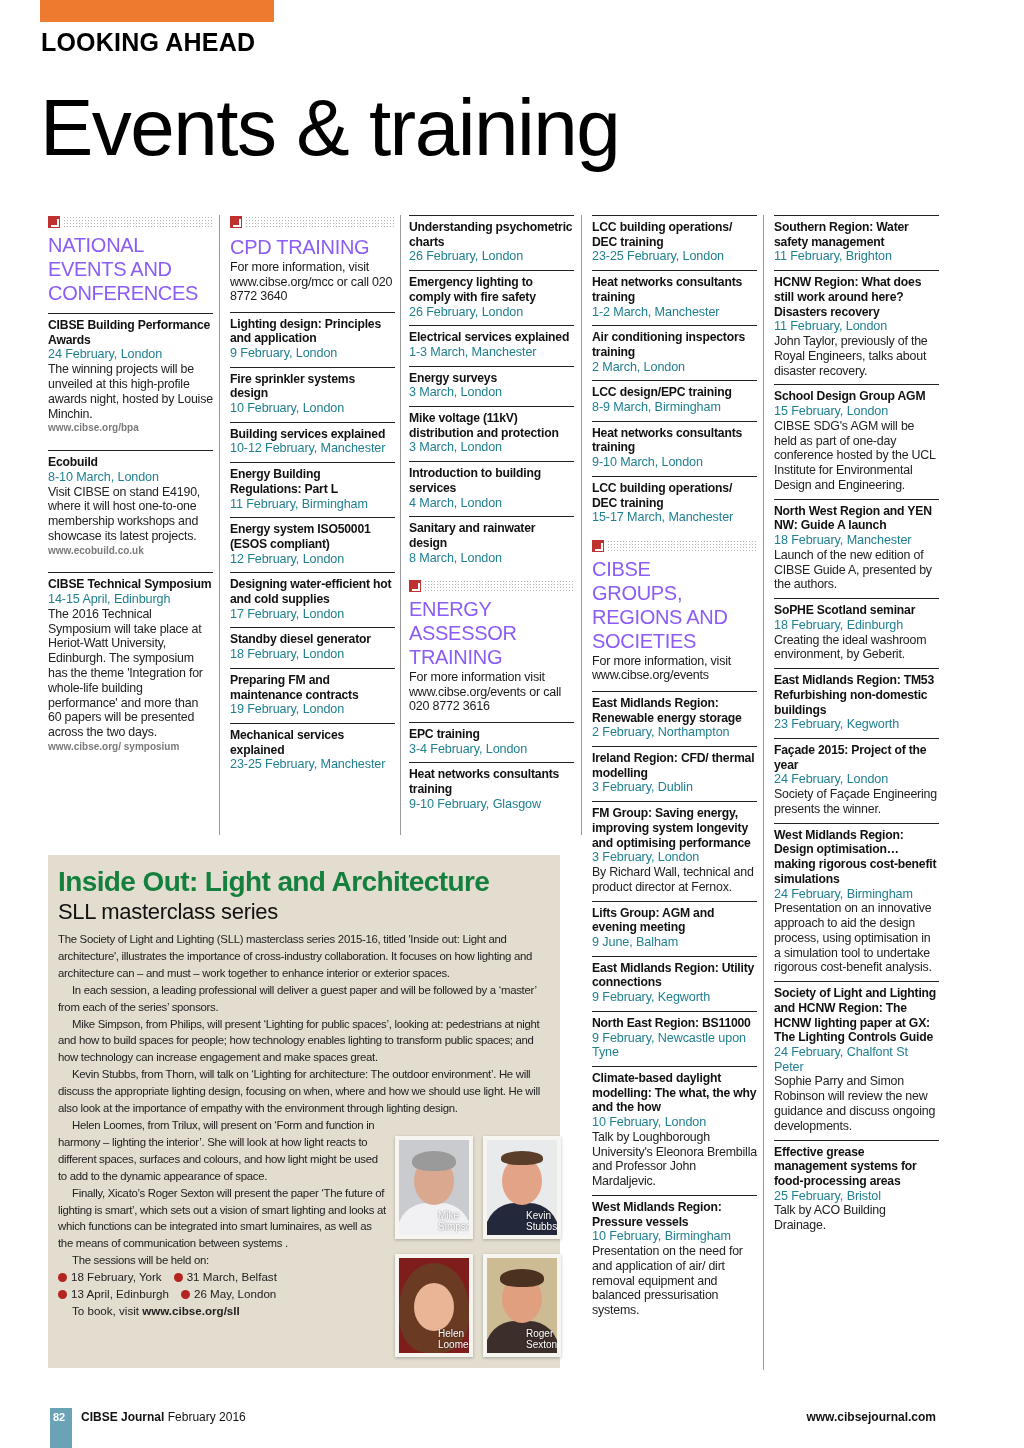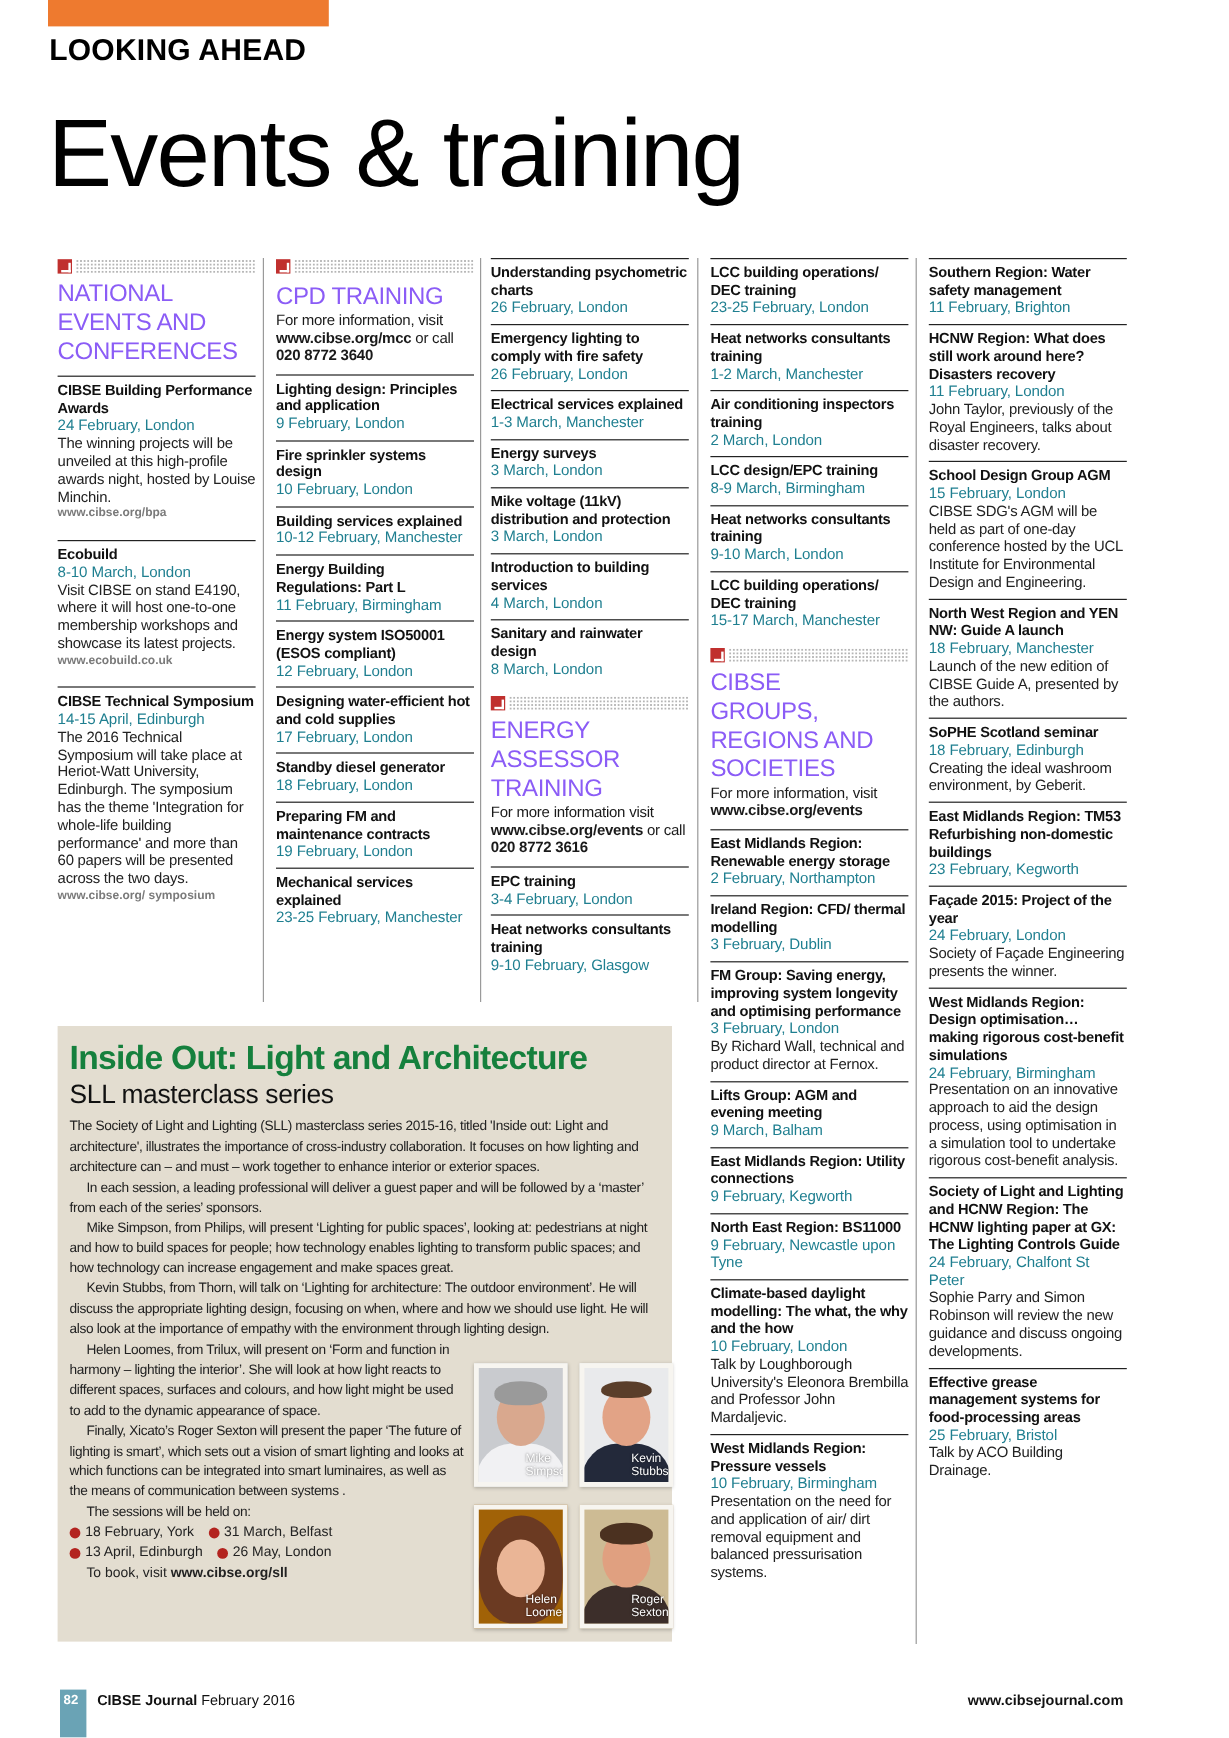--- a/index.html
+++ b/index.html
@@ -18,21 +18,21 @@
   .col5 { left: 774px; }
   .vrule { position: absolute; top: 215px; width: 1px; background: #9a9a9a; }
 
   .sec-marker { display: flex; align-items: center; gap: 3px; height: 14px; margin-bottom: 4px; }
   .marker-box { width: 12px; height: 12px; background: #c0302e; position: relative; flex: 0 0 12px; }
   .marker-box::after { content: ""; position: absolute; left: 3px; top: 3px; width: 6px; height: 6px; border-right: 2px solid #fff; border-bottom: 2px solid #fff; transform: none; }
   .dots { flex: 1; height: 12px; background-image: radial-gradient(#b5b5b5 0.8px, transparent 0.9px); background-size: 3px 3px; }
 
   .sec-title { color: #8b5cf6; font-size: 20px; line-height: 24px; font-weight: 400; letter-spacing: -0.3px; text-transform: uppercase; }
   .sec-info { font-size: 12.5px; line-height: 14.5px; color: #1a1a1a; margin-top: 1px; letter-spacing: -0.2px; }
-  .sec-info b { font-weight: 700; }
+  .sec-info b { font-weight: 400; }
 
   .event { border-top: 1.3px solid #222; padding-top: 4px; padding-bottom: 6px; }
   .ev-title { font-weight: 700; font-size: 12.2px; line-height: 14.7px; color: #111; letter-spacing: -0.2px; }
   .ev-date { font-size: 12.6px; line-height: 14.7px; color: #1f7f90; letter-spacing: -0.1px; }
   .ev-desc { font-size: 12.4px; line-height: 14.8px; color: #222; letter-spacing: -0.2px; }
   .ev-link { font-size: 10px; line-height: 14.8px; color: #7a7a7a; font-weight: 700; }
   .sec-gap { margin-top: 8px; }
 
   .sll-box { position: absolute; left: 48px; top: 855px; width: 512px; height: 513px; background: #e3ddd0; padding: 8px 10px; }
   .sll-title { font-size: 28px; font-weight: 700; letter-spacing: -0.6px; color: #15803d; line-height: 34px; margin-top: 2px; }
@@ -46,21 +46,21 @@
   .book { padding-left: 14px; font-size: 11.6px; line-height: 16.9px; color: #222; }
   .book b { font-weight: 700; }
 
   .photo { position: absolute; width: 78px; width: 78px; height: 103px; border: 4px solid #f7f5f0; box-shadow: 0 1px 3px rgba(0,0,0,0.25); overflow: hidden; }
   .photo .face { position: absolute; left: 50%; top: 18%; transform: translateX(-50%); width: 40px; height: 48px; border-radius: 50%; }
   .photo .body { position: absolute; left: 50%; bottom: -10px; transform: translateX(-50%); width: 74px; height: 42px; border-radius: 30px 30px 0 0; }
   .photo .hair { position: absolute; left: 50%; transform: translateX(-50%); border-radius: 50% 50% 40% 40%; }
   .photo .cap { position: absolute; left: 3px; bottom: 3px; color: #fff; font-size: 10px; line-height: 10.5px; text-shadow: 0 0 2px rgba(0,0,0,0.6); margin-left: 36px; }
   .p-mike { left: 395px; top: 1136px; background: #c9cbcf; }
   .p-kevin { left: 483px; top: 1136px; background: #e9eaec; }
-  .p-helen { left: 395px; top: 1254px; background: #a16207; }
+  .p-helen { left: 395px; top: 1254px; background: #7f1d1d; }
   .p-roger { left: 483px; top: 1254px; background: #cdbb94; }
 
   .footer-tab { position: absolute; left: 50px; top: 1408px; width: 22px; height: 40px; background: #6aa3b5; }
   .footer-num { position: absolute; left: 53px; top: 1411px; font-size: 11px; color: #fff; font-weight: 700; }
   .footer-pub { position: absolute; left: 81px; top: 1410px; font-size: 12px; color: #111; }
   .footer-pub b { font-weight: 700; }
   .footer-url { position: absolute; right: 88px; top: 1410px; font-size: 12px; color: #111; font-weight: 700; }
 </style>
 </head>
 <body>
@@ -245,21 +245,21 @@
         <div class="ev-title">Ireland Region: CFD/ thermal modelling</div>
         <div class="ev-date">3 February, Dublin</div>
       </div>
       <div class="event">
         <div class="ev-title">FM Group: Saving energy, improving system longevity and optimising performance</div>
         <div class="ev-date">3 February, London</div>
         <div class="ev-desc">By Richard Wall, technical and product director at Fernox.</div>
       </div>
       <div class="event">
         <div class="ev-title">Lifts Group: AGM and evening meeting</div>
-        <div class="ev-date">9 March, Balham</div>
+        <div class="ev-date">9 June, Balham</div>
       </div>
       <div class="event">
         <div class="ev-title">East Midlands Region: Utility connections</div>
         <div class="ev-date">9 February, Kegworth</div>
       </div>
       <div class="event">
         <div class="ev-title">North East Region: BS11000</div>
         <div class="ev-date">9 February, Newcastle upon Tyne</div>
       </div>
       <div class="event">

